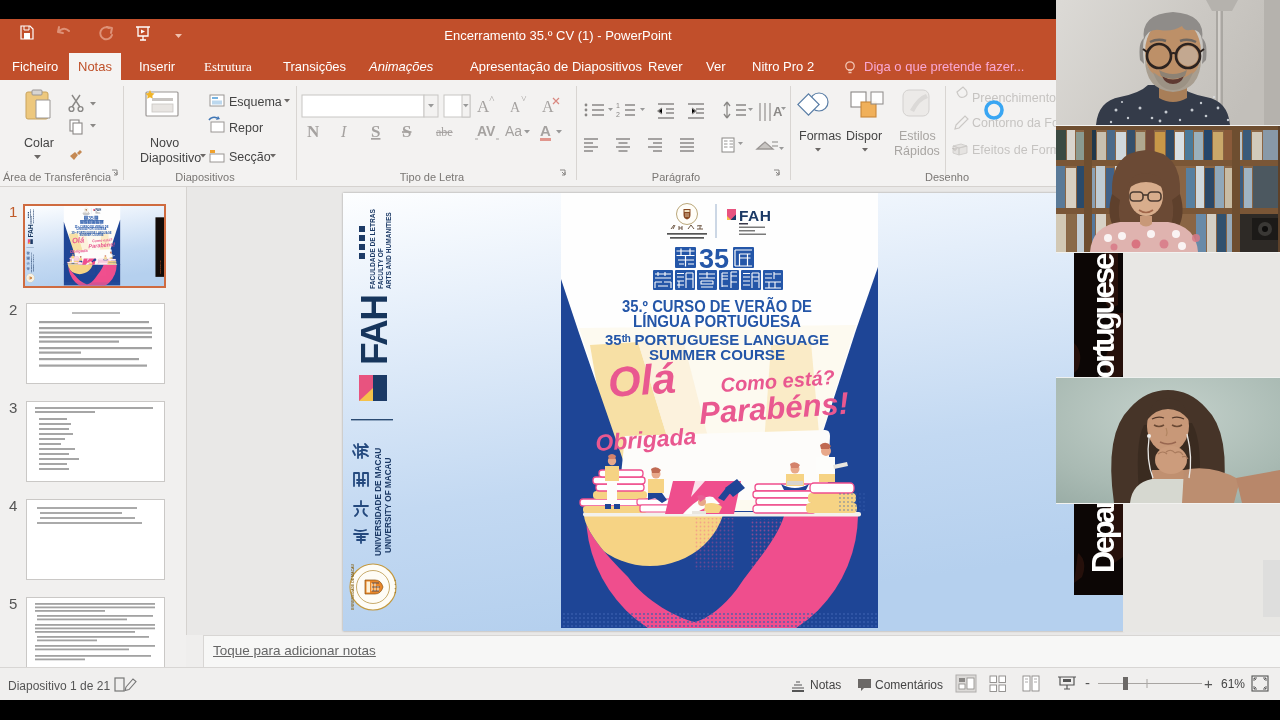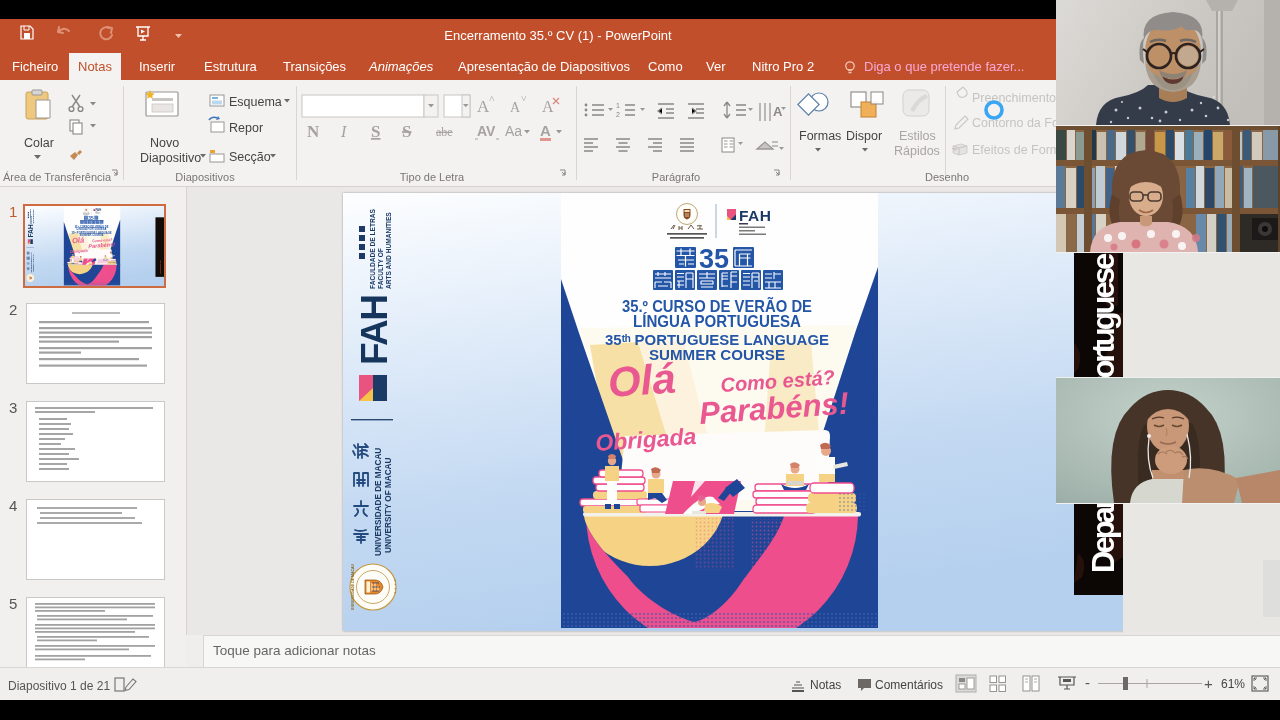--- a/index.html
+++ b/index.html
@@ -34,25 +34,25 @@
   <path d="M175 15 l3.5 4 l3.5 -4 z" fill="#f0c0ad"></path>
 </svg>
 <div class="abs txt" style="left:0;top:28px;width:1116px;text-align:center;font-size:13px;color:#fff;">Encerramento 35.º CV (1) - PowerPoint</div>
 
 <div class="abs" style="left:0;top:52px;width:1056px;height:28px;background:#c14f2b;"></div>
 <div class="abs" style="left:69px;top:53px;width:52px;height:27px;background:#f5f3f2;"></div>
 <div class="abs txt" style="top:59px;left:0;width:1000px;height:21px;font-size:13px;color:#fff;">
   <span class="abs" style="left:12px;">Ficheiro</span>
   <span class="abs" style="left:78px;color:#bf4f28;">Notas</span>
   <span class="abs" style="left:139px;">Inserir</span>
-  <span class="abs" style="left:204px;">Estrutura</span>
+  <span class="abs" style="left:204px;font-family:Liberation Serif, serif;">Estrutura</span>
   <span class="abs" style="left:283px;">Transições</span>
   <span class="abs" style="left:369px;font-style:italic;">Animações</span>
-  <span class="abs" style="left:458px;">Apresentação de Diapositivos</span>
-  <span class="abs" style="left:648px;">Como</span>
+  <span class="abs" style="left:470px;">Apresentação de Diapositivos</span>
+  <span class="abs" style="left:648px;">Rever</span>
   <span class="abs" style="left:706px;">Ver</span>
   <span class="abs" style="left:752px;">Nitro Pro 2</span>
   <span class="abs" style="left:864px;color:#f9a8d4;">Diga o que pretende fazer...</span>
 </div>
 <svg class="abs" style="left:840px;top:58px;" width="20" height="20" viewBox="0 0 20 20">
   <g stroke="#f2c5b3" fill="none" stroke-width="1.3">
     <circle cx="10" cy="8" r="4.2"></circle>
       <path d="M8 12 h4 M8.5 14.5 h3"></path>
   </g>
 </svg>
@@ -329,21 +329,21 @@
 <div class="abs" style="left:187px;top:187px;width:1093px;height:448px;background:#e9e8e7;"></div>
 
 <div class="abs" style="left:343px;top:193px;width:781px;height:438px;background:#fff;box-shadow:0 0 2px rgba(0,0,0,.35);">
   <svg width="781" height="438" viewBox="0 0 781 438">
       <use href="#slideart"></use>
     </svg>
 </div>
 
 <div class="abs" style="left:186px;top:635px;width:17px;height:32px;background:#efeeed;"></div>
 <div class="abs" style="left:203px;top:635px;width:1077px;height:32px;background:#f7f7f6;border-top:1px solid #d8d6d4;border-left:1px solid #d8d6d4;"></div>
-<div class="abs txt" style="left:213px;top:643px;font-size:13.5px;color:#666;">Toque para adicionar notas</div>
+<div class="abs txt" style="left:213px;top:643px;font-size:13.5px;color:#666;text-decoration:underline;">Toque para adicionar notas</div>
 
 <div class="abs" style="left:0;top:667px;width:1280px;height:33px;background:#f0efee;border-top:1px solid #d8d6d4;"></div>
 <div class="abs txt" style="left:8px;top:679px;font-size:12px;color:#555;">Diapositivo 1 de 21</div>
 <svg class="abs" style="left:112px;top:675px;" width="28" height="20" viewBox="0 0 28 20">
   <rect x="3" y="3" width="9" height="13" fill="none" stroke="#777" stroke-width="1.2"></rect>
   <path d="M14 12 l7 -8 l3 2.5 l-7 8 l-4 1 z" fill="none" stroke="#777" stroke-width="1.1"></path>
 </svg>
 <div id="status-right">
 <svg class="abs" style="left:780px;top:667px;" width="500" height="33" viewBox="0 0 500 33">
 

